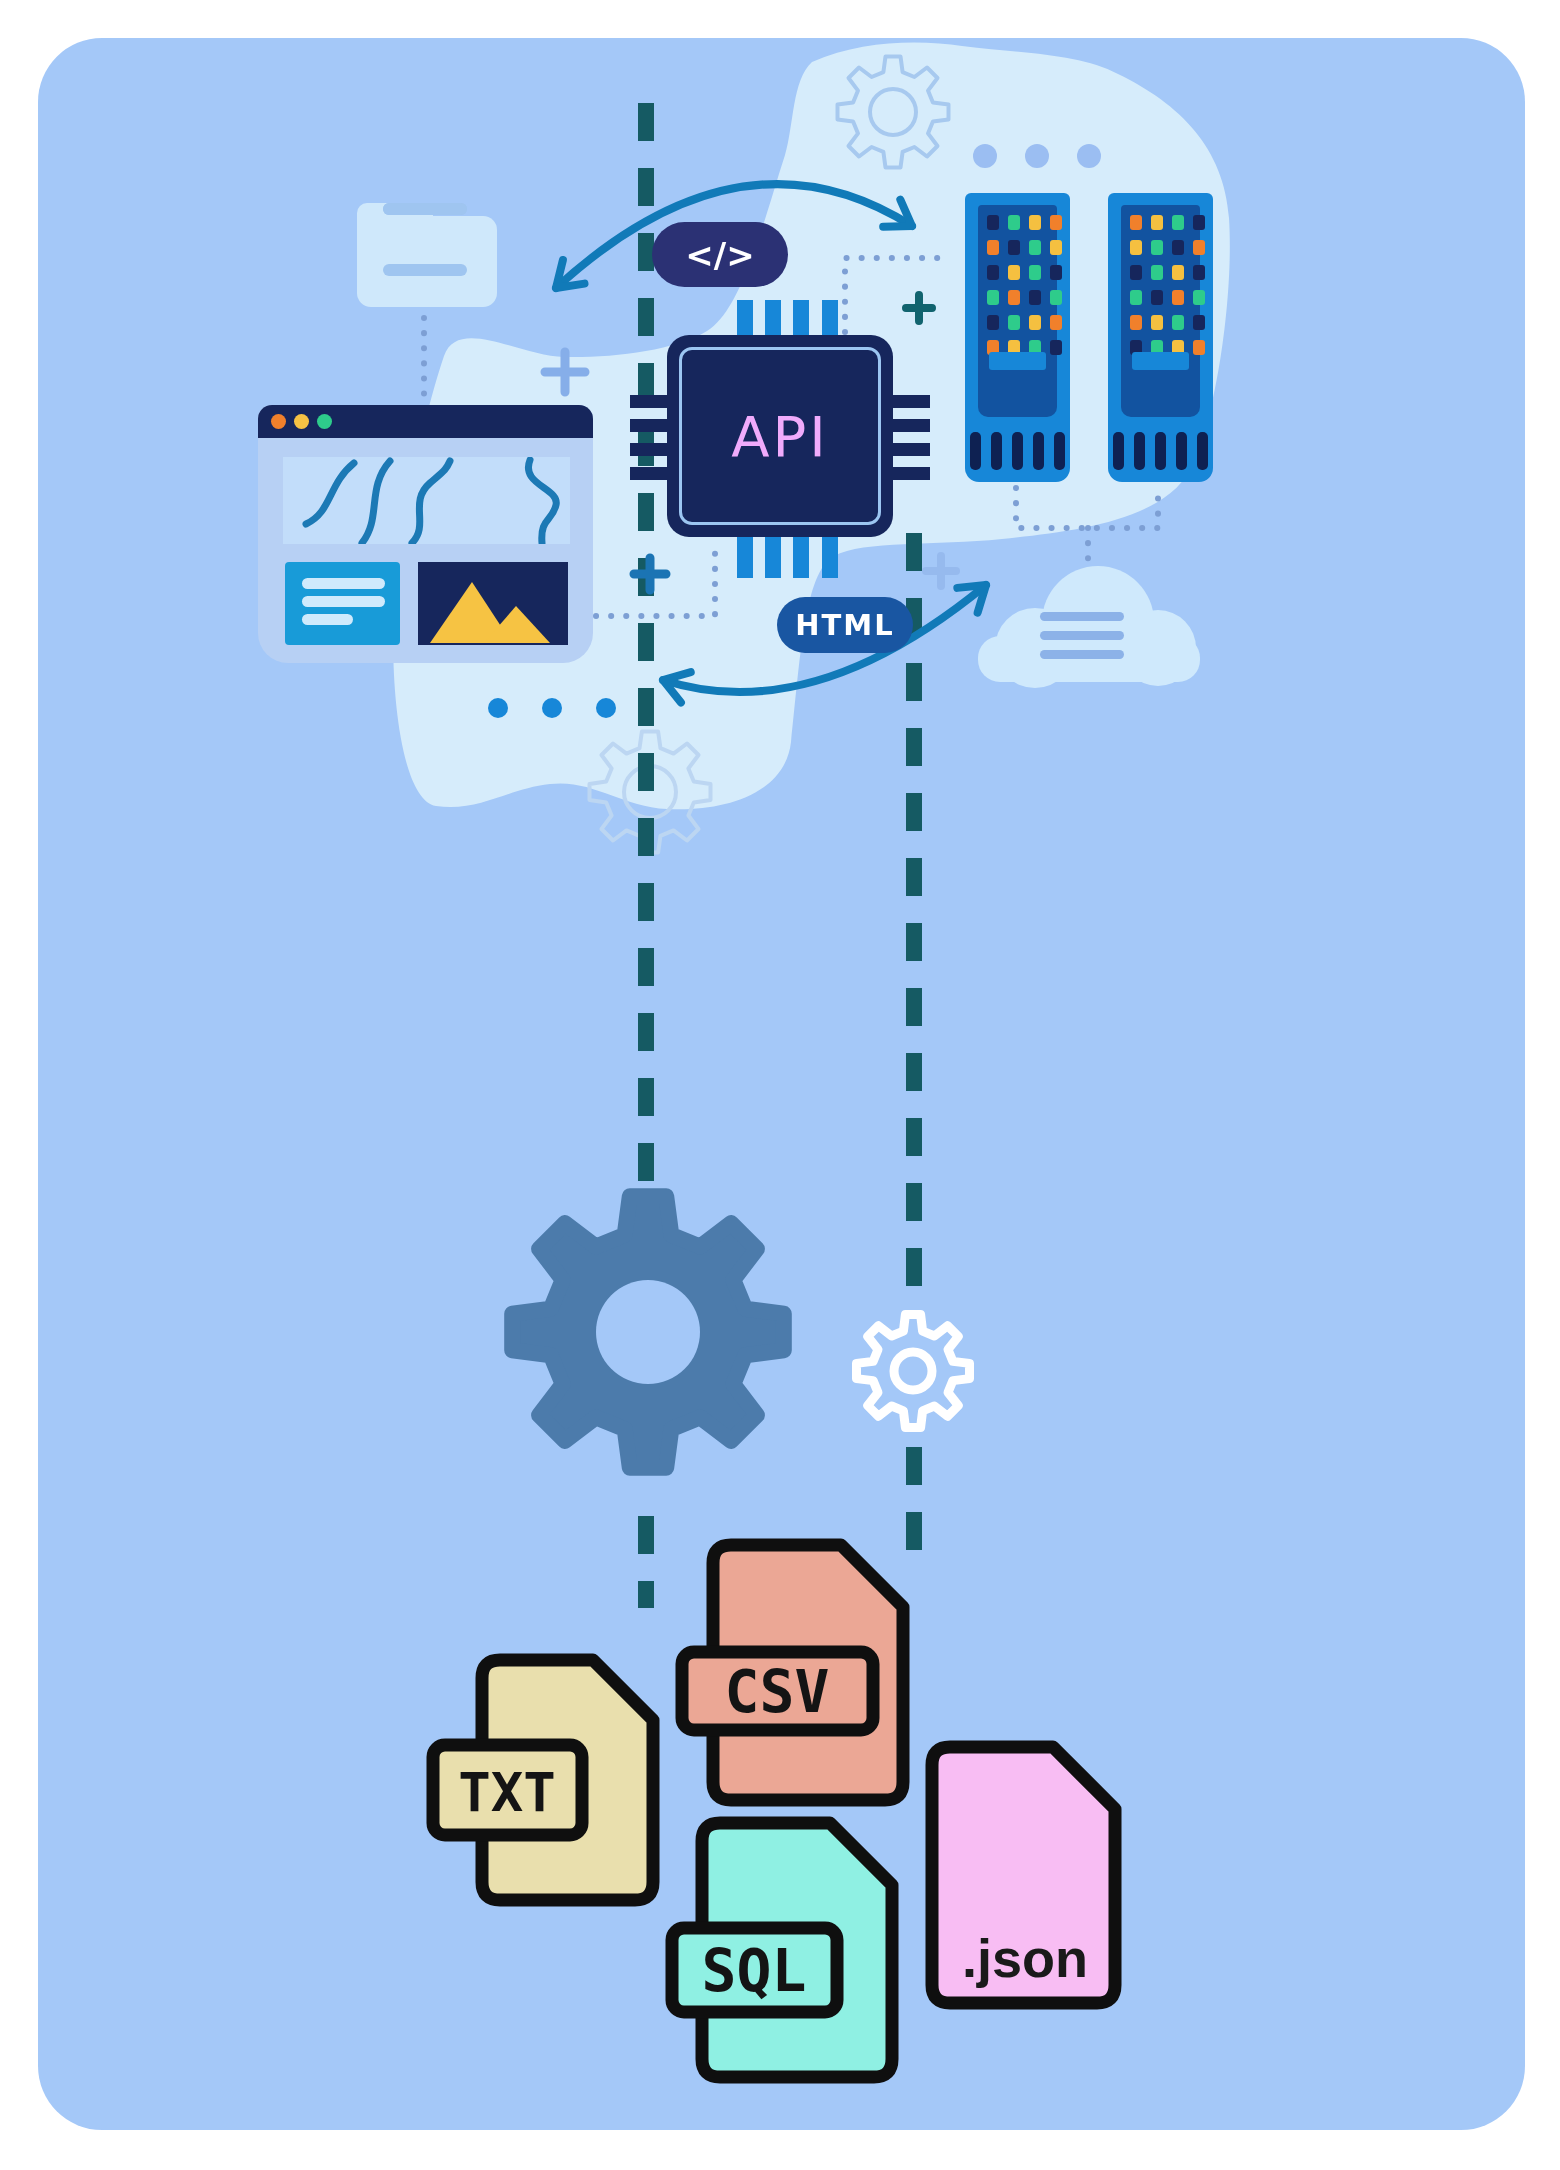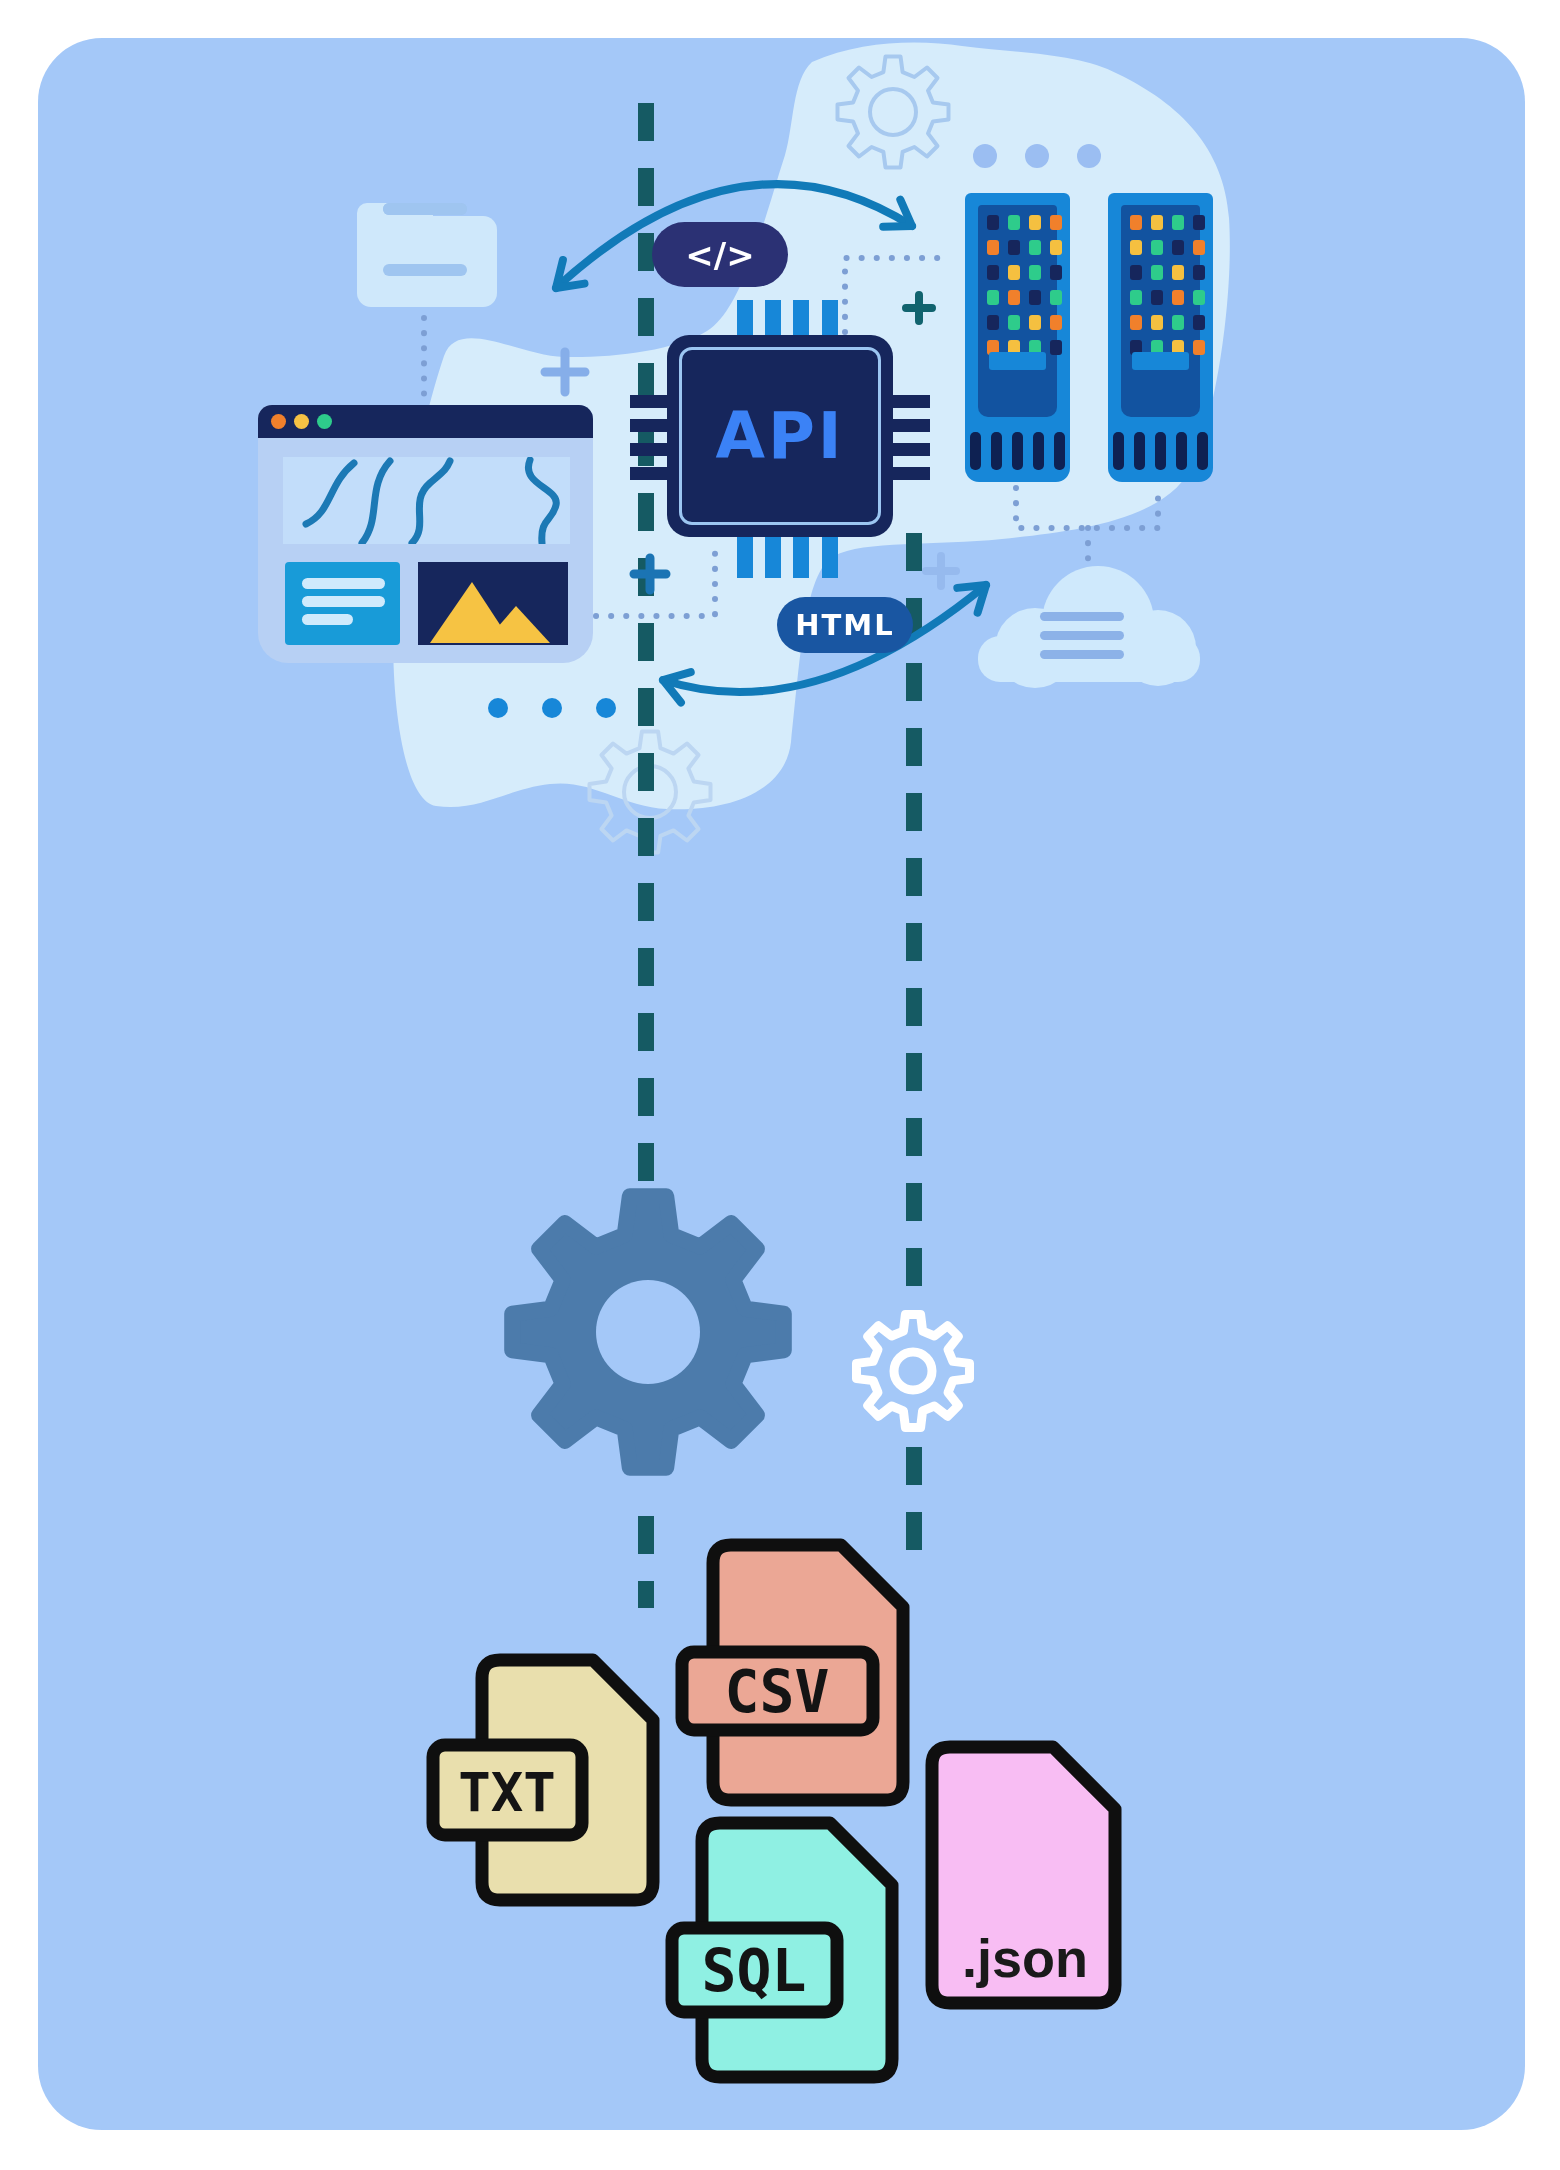--- a/index.html
+++ b/index.html
@@ -33,21 +33,21 @@
   .tb-line:nth-of-type(1){top:16px;width:83px;}
   .tb-line:nth-of-type(2){top:34px;width:83px;}
   .tb-line:nth-of-type(3){top:52px;width:51px;}
   .img-box{position:absolute;left:160px;top:157px;width:150px;height:83px;background:#16265c;}
 
   
   .chip{left:630px;top:300px;width:300px;height:278px;}
   .chip-body{position:absolute;left:37px;top:35px;width:226px;height:202px;background:#16265c;border-radius:22px;
              display:flex;align-items:center;justify-content:center;}
   .chip-inner{position:absolute;inset:12px;border:3px solid #9cc6f2;border-radius:13px;}
-  .chip-label{color:#3b82f6;font-size:64px;font-weight:bold;letter-spacing:3px;font-family:"DejaVu Sans",sans-serif;}
+  .chip-label{color:#f0abfc;font-size:56px;font-weight:normal;letter-spacing:3px;font-family:"DejaVu Sans",sans-serif;}
   .pin{position:absolute;background:#16265c;}
   .pin.h{width:37px;height:13px;}
   .pin.hl{left:0;} .pin.hr{left:263px;}
   .pin.y1{top:95px;} .pin.y2{top:119px;} .pin.y3{top:143px;} .pin.y4{top:167px;}
   .pin.v{width:16px;height:36px;background:#1787d8;}
   .pin.vt{top:0;} .pin.vb{top:237px;height:41px;}
   .pin.x1{left:107px;} .pin.x2{left:135px;} .pin.x3{left:163px;} .pin.x4{left:192px;}
 
   
   .pill{display:flex;align-items:center;justify-content:center;color:#fff;font-weight:bold;}

